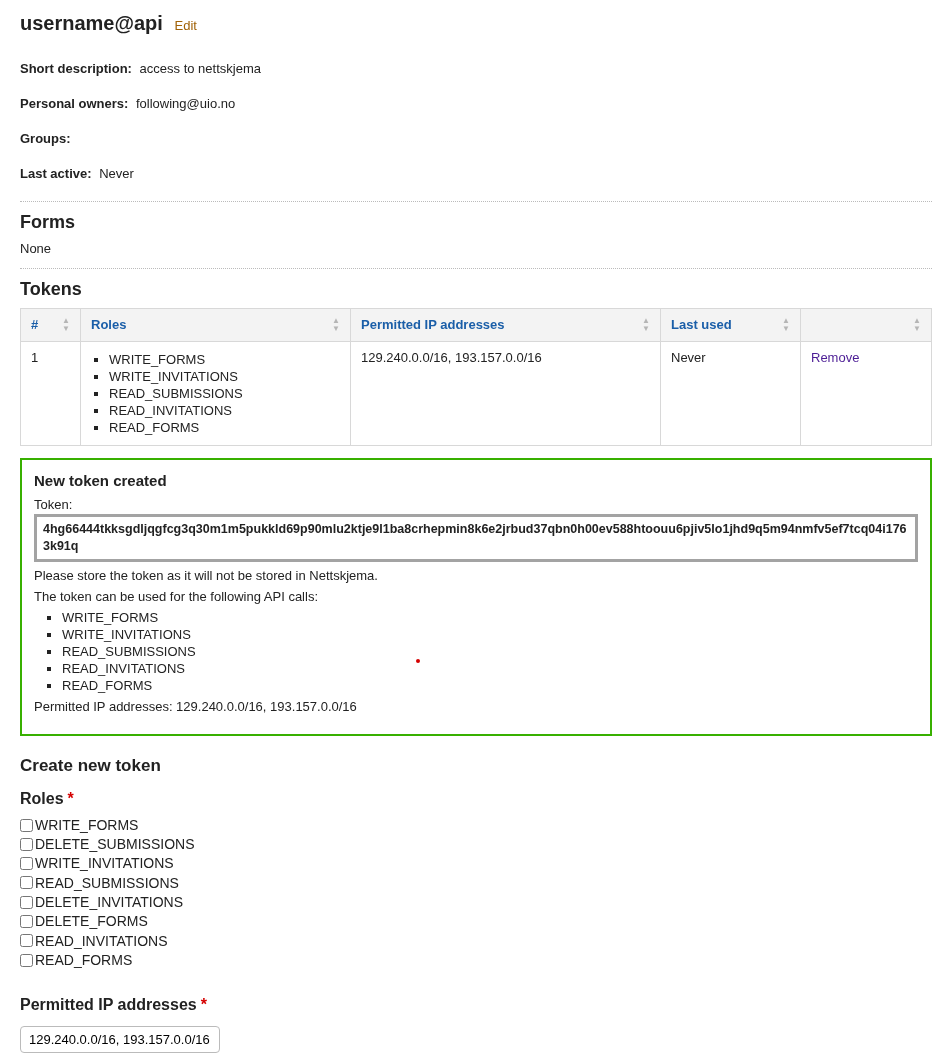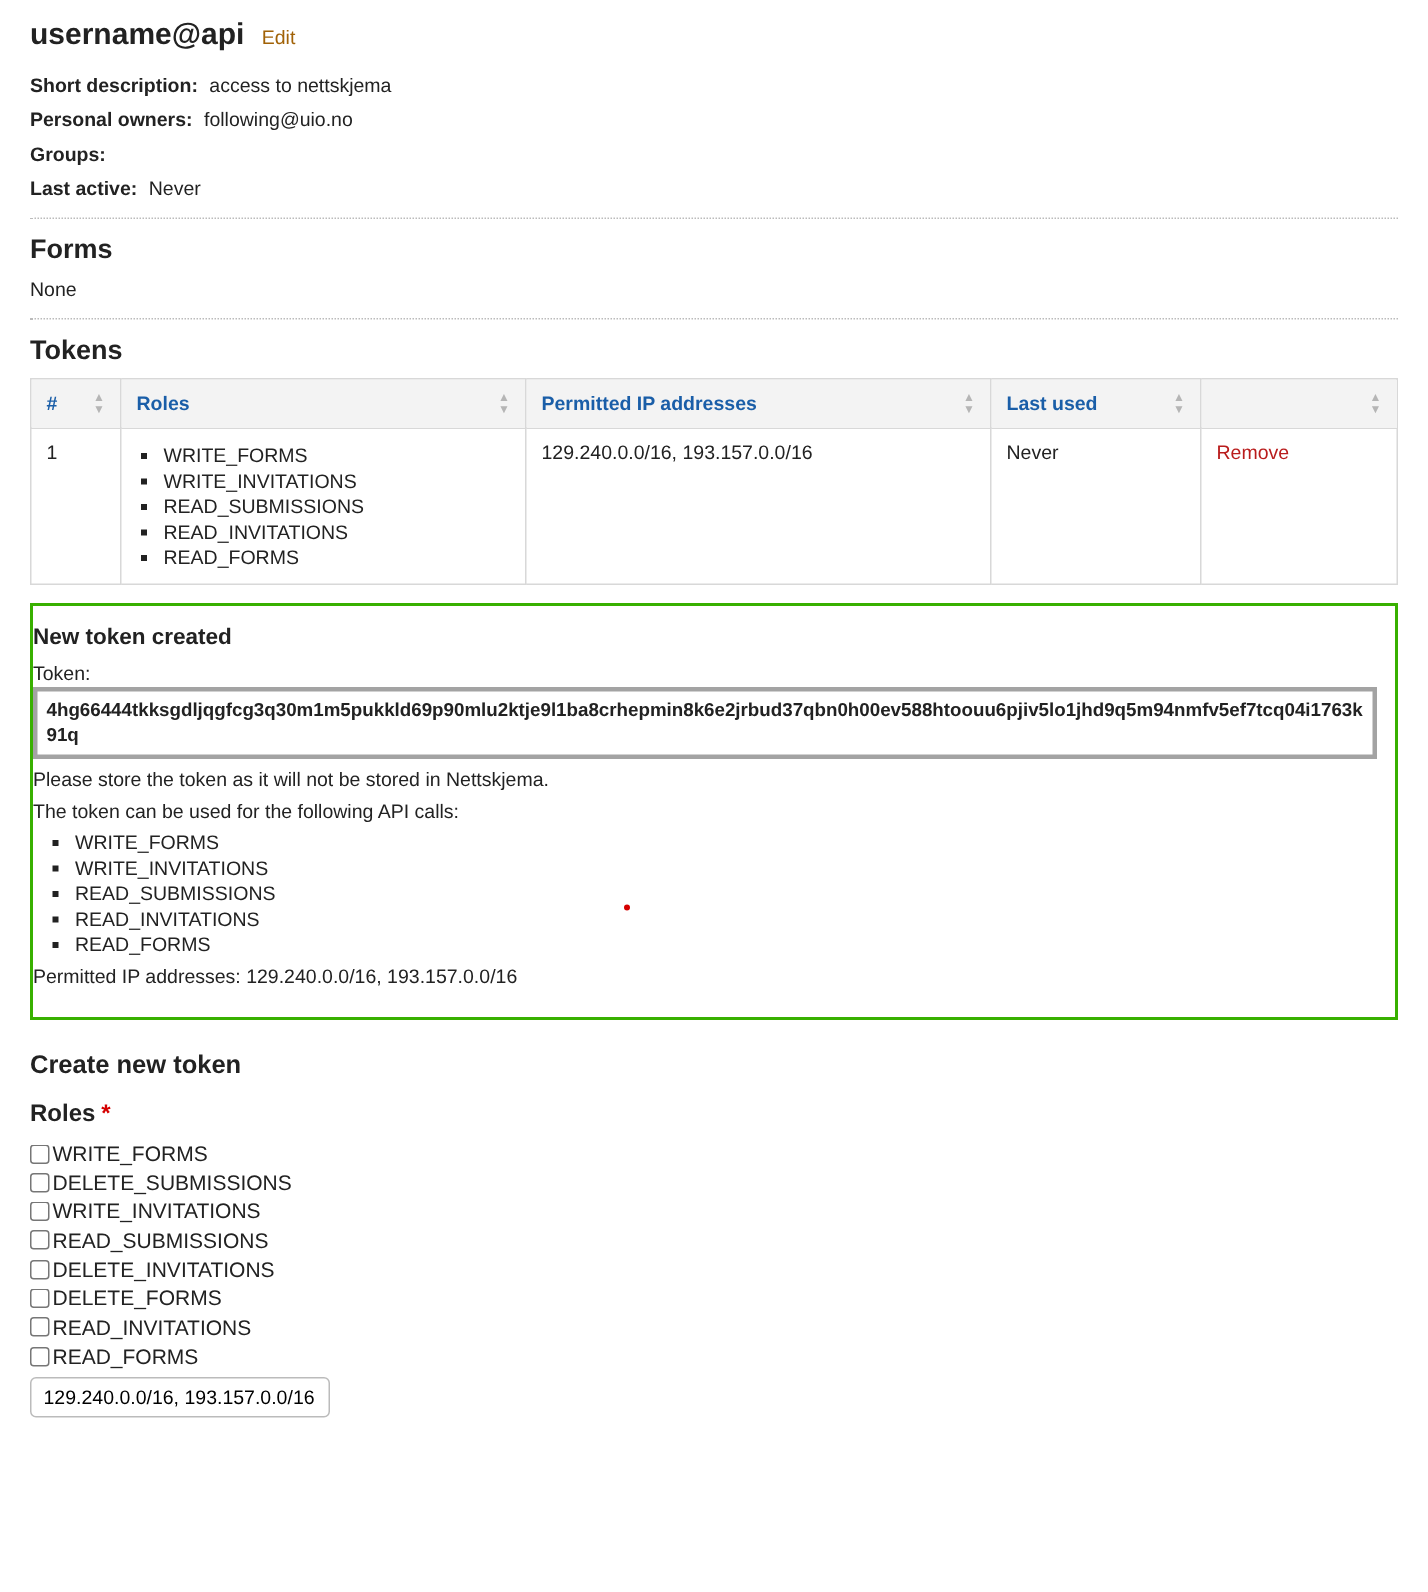--- a/index.html
+++ b/index.html
@@ -18,21 +18,21 @@
     display: inline-block;
   }
   .edit-link {
     color: #a16207;
     font-size: 13px;
     margin-left: 8px;
     cursor: pointer;
     font-weight: normal;
   }
   .meta-block { margin-top: 6px; }
-  .meta-row { margin: 8px 0; }
+  .meta-row { margin: 20px 0; }
   .meta-label { font-weight: bold; display: inline-block; }
   .meta-value { font-weight: normal; margin-left: 4px; }
   .dotted-sep {
     border: none;
     border-top: 1px dotted #bbb;
     margin: 12px 0 10px 0;
   }
   h2.section-heading {
     font-size: 18px;
     font-weight: bold;
@@ -62,27 +62,27 @@
   .sort-icons {
     float: right;
     font-size: 8px;
     line-height: 8px;
     color: #b5b5b5;
   }
   .sort-icons span { display:block; }
   td .ul-roles { list-style: square; margin: 0; padding-left: 18px; }
   td .ul-roles li { margin: 2px 0; }
 
-  .remove-link { color: #b91c1c; cursor: pointer; }
+  .remove-link { color: #4c1d95; cursor: pointer; }
 
   
   .token-created-box {
     border: 2px solid #38b000;
     margin-top: 12px;
-    padding: 10px 12px 14px 0;
+    padding: 10px 12px 14px 12px;
     position: relative;
   }
   .token-created-box h3 {
     font-size: 15px;
     font-weight: bold;
     margin: 2px 0 8px 0;
   }
   .token-label { font-weight: normal; margin-bottom: 2px; }
   .token-value-box {
     border: 3px solid #a3a3a3;
@@ -259,14 +259,17 @@
   <div class="checkbox-row">
     <input type="checkbox" style=""><label>DELETE_FORMS</label>
   </div>
   <div class="checkbox-row">
     <input type="checkbox" style=""><label>READ_INVITATIONS</label>
   </div>
   <div class="checkbox-row">
     <input type="checkbox" style=""><label>READ_FORMS</label>
   </div>
 
+  <div class="field-label" style="margin-top:28px">
+    <span>Permitted IP addresses</span><span class="req-star">*</span>
+  </div>
   <input type="text" class="ip-input" value="129.240.0.0/16, 193.157.0.0/16" style="">
 </div>
 
 </body></html>

